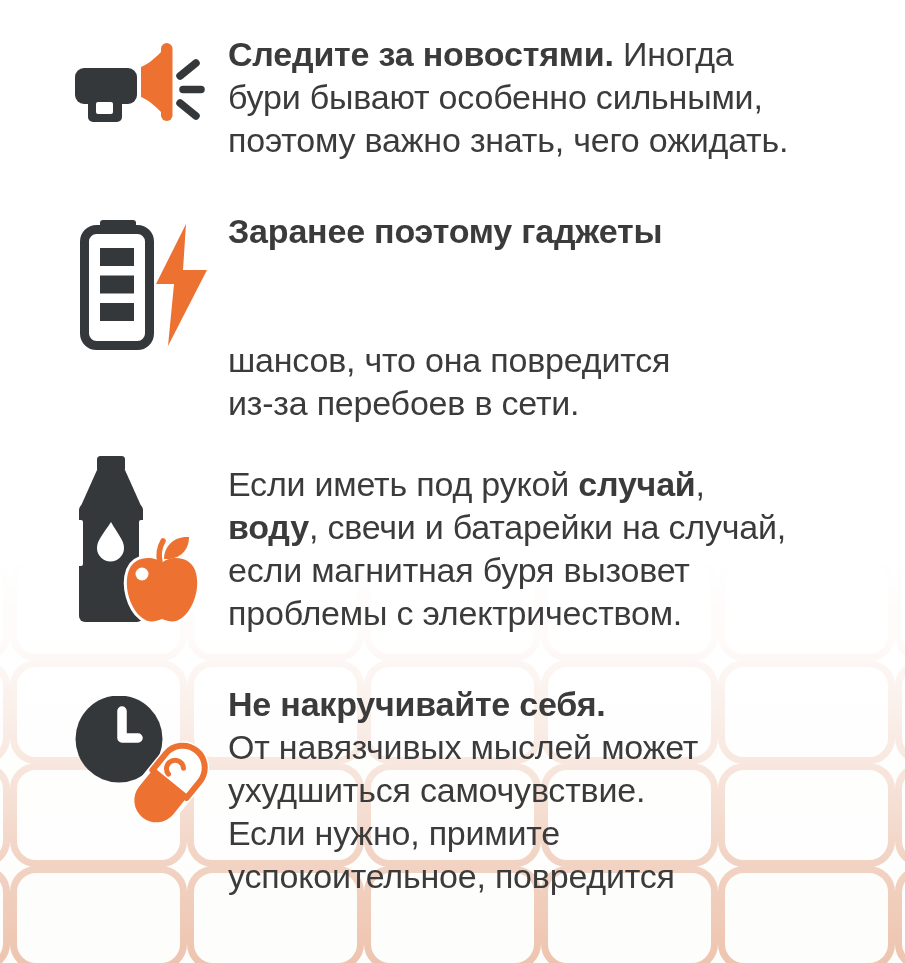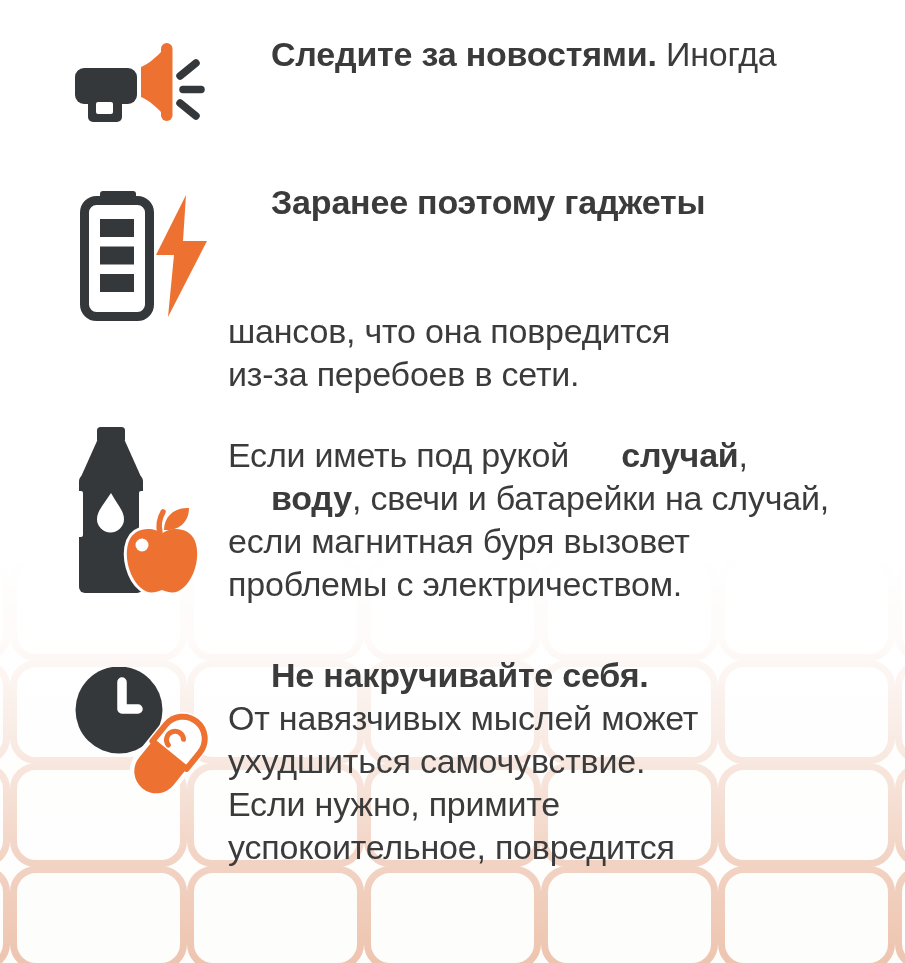--- a/index.html
+++ b/index.html
@@ -34,21 +34,21 @@
   .tip-mb38{margin-bottom:38px;}
   .icon-col{width:228px;flex:none;}
   .tip-text{
     margin:0;
     width:668px;
     font-size:34px;
     line-height:43px;
     color:var(--text-dark);
     letter-spacing:-0.2px;
   }
-  .tip-text .b{font-weight:700;margin-left:43px;}
+  .tip-text .b{font-weight:700;}
   
   .fd{fill:var(--icon-dark);} .fo{fill:var(--accent);} .fw{fill:#ffffff;}
   .sd{stroke:var(--icon-dark);} .so{stroke:var(--accent);} .sw{stroke:#ffffff;}
   .nf{fill:none;}
   .icon-megaphone{display:block;margin:3px 0 0 70px;}
   .icon-battery{display:block;margin:10px 0 0 80px;}
   .icon-bottle{display:block;margin:-7px 0 0 78px;}
   .icon-clock{display:block;margin:13px 0 0 75px;}
 </style>
 </head>
@@ -98,21 +98,21 @@
           <rect class="fw" x="26" y="66" width="17" height="12" rx="2"></rect>
           <path class="fo" d="M91 16 C 82 25, 77 28.5, 71 31 L 71 61 C 77 63.5, 82 67, 91 76 Z"></path>
           <rect class="fo" x="91" y="7" width="11.5" height="78" rx="5.7"></rect>
           <g class="sd nf" stroke-width="7.5" stroke-linecap="round">
             <path d="M110 40 L126 27"></path>
             <path d="M113 53.5 L131 53.5"></path>
             <path d="M110 67 L126 80"></path>
           </g>
         </svg>
       </div>
-      <p class="tip-text"><span class="b">Следите за новостями.</span><span> Иногда</span><br><br></p>
+      <p class="tip-text"><span class="b">Следите за новостями.</span><span> Иногда</span><br><span>бури бывают особенно сильными,</span><br><span>поэтому важно знать, чего ожидать.</span></p>
     </section>
 
     <section class="tip tip-mb38">
       <div class="icon-col">
         <svg class="icon-battery" width="130" height="130" viewBox="0 0 130 130">
           <rect class="fd" x="20" y="0" width="36" height="14" rx="3"></rect>
           <rect class="sd nf" x="4.5" y="9.5" width="65" height="116" rx="12" stroke-width="9"></rect>
           <rect class="fd" x="20" y="28" width="34" height="18"></rect>
           <rect class="fd" x="20" y="55.5" width="34" height="18"></rect>
           <rect class="fd" x="20" y="83" width="34" height="18"></rect>

